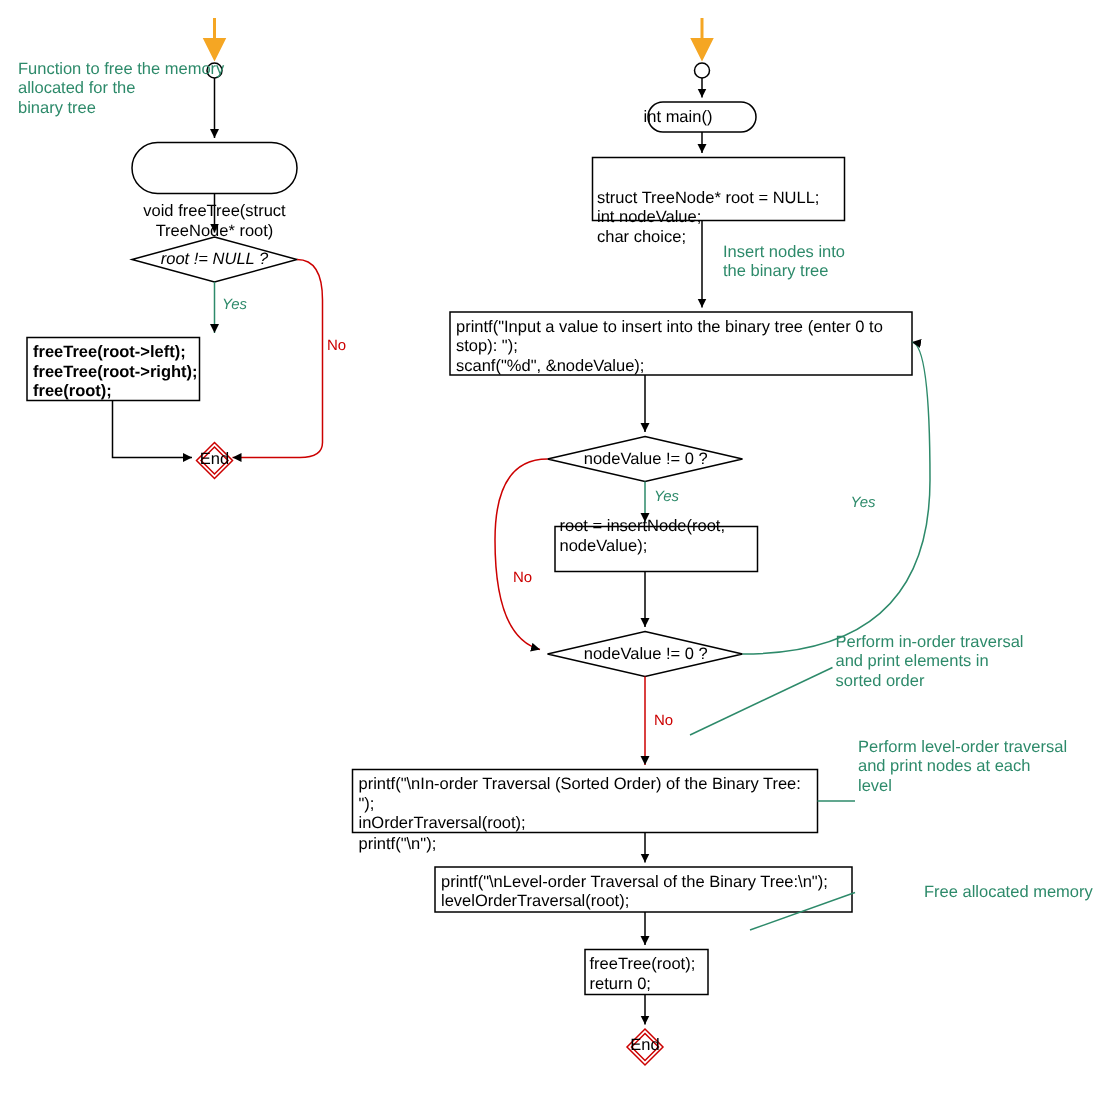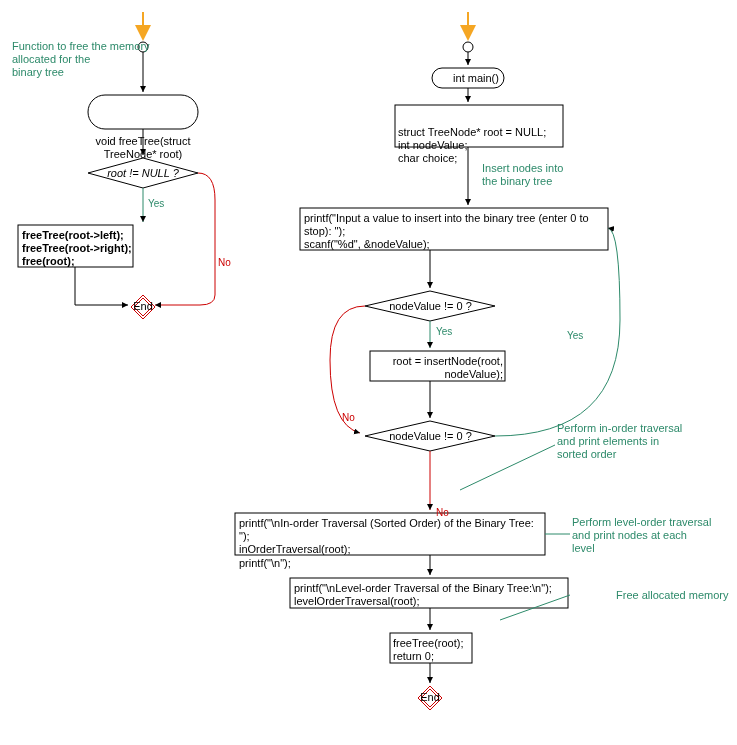--- a/index.html
+++ b/index.html
@@ -27,22 +27,22 @@
     position: absolute;
     color: #2d8a6a;
     line-height: 1.2;
     pointer-events: none;
   }
   .edge-label {
     position: absolute;
     font-size: 10px;
     pointer-events: none;
   }
-  .yes { color: #2d8a6a; }
-  .no { color: #c00; margin-top: 32px; }
+  .yes { color: #2d8a6a; font-style: italic; }
+  .no { color: #c00; }
 </style>
 </head>
 <body>
 
 <svg width="737" height="745">
   <defs>
     <marker id="arrow" markerWidth="8" markerHeight="8" refX="6" refY="3" orient="auto">
       <path d="M0,0 L6,3 L0,6 Z" fill="#000"></path>
     </marker>
     <marker id="arrow-orange" markerWidth="10" markerHeight="10" refX="5" refY="4" orient="auto">
@@ -122,44 +122,44 @@
 <div class="node-text" style="left: 88px; top: 99px; width: 110px; white-space: pre-line; margin-top: 36px;">void freeTree(struct
 TreeNode* root)</div>
 <div class="node-text" style="left: 98px; top: 167px; width: 90px; white-space: pre-line; font-style: italic;">root != NULL ?</div>
 <div class="node-text" style="left: 22px; top: 229px; width: 110px; text-align: left; white-space: pre-line; font-weight: bold;">freeTree(root-&gt;left);
 freeTree(root-&gt;right);
 free(root);</div>
 <div class="node-text" style="left: 131px; top: 300px; width: 24px; white-space: pre-line;">End</div>
 <div class="edge-label yes" style="left:148px; top:198px;">Yes</div>
 <div class="edge-label no" style="left:218px; top:225px;">No</div>
 
-<div class="node-text" style="left: 440px; top: 72px; width: 72px; white-space: pre-line;">int main()</div>
+<div class="node-text" style="left: 416px; top: 72px; width: 72px; white-space: pre-line;">int main()</div>
 <div class="node-text" style="left: 398px; top: 126px; width: 162px; text-align: left; white-space: pre-line;">struct TreeNode* root = NULL;
 int nodeValue;
 char choice;</div>
 <div class="annotation" style="left: 482px; top: 162px; width: 120px; white-space: pre-line;">Insert nodes into
 the binary tree</div>
 <div class="node-text" style="left: 304px; top: 212px; width: 300px; text-align: left; white-space: pre-line;">printf("Input a value to insert into the binary tree (enter 0 to
 stop): ");
 scanf("%d", &amp;nodeValue);</div>
 <div class="node-text" style="left: 378px; top: 300px; width: 105px; white-space: pre-line;">nodeValue != 0 ?</div>
 <div class="edge-label yes" style="left:436px; top:326px;">Yes</div>
 <div class="edge-label no" style="left:342px; top:380px;">No</div>
-<div class="node-text" style="left: 373px; top: 355px; width: 130px; text-align: right; white-space: pre-line;">root = insertNode(root,
+<div class="node-text" style="left: 373px; top: 345px; width: 130px; text-align: left; white-space: pre-line;">root = insertNode(root,
 nodeValue);</div>
 <div class="node-text" style="left: 378px; top: 430px; width: 105px; white-space: pre-line;">nodeValue != 0 ?</div>
 <div class="edge-label yes" style="left:567px; top:330px;">Yes</div>
 <div class="edge-label no" style="left:436px; top:475px;">No</div>
 <div class="annotation" style="left: 557px; top: 422px; width: 160px; white-space: pre-line;">Perform in-order traversal
 and print elements in
 sorted order</div>
 <div class="node-text" style="left: 239px; top: 517px; width: 302px; text-align: left; white-space: pre-line;">printf("\nIn-order Traversal (Sorted Order) of the Binary Tree: ");
 inOrderTraversal(root);
 printf("\n");</div>
-<div class="annotation" style="left: 572px; top: 516px; width: 165px; white-space: pre-line;">Perform level-order traversal
+<div class="annotation" style="left: 572px; top: 492px; width: 165px; white-space: pre-line;">Perform level-order traversal
 and print nodes at each
 level</div>
 <div class="node-text" style="left: 294px; top: 582px; width: 270px; text-align: left; white-space: pre-line;">printf("\nLevel-order Traversal of the Binary Tree:\n");
 levelOrderTraversal(root);</div>
 <div class="annotation" style="left: 572px; top: 589px; width: 150px; white-space: pre-line; margin-left: 44px;">Free allocated memory</div>
 <div class="node-text" style="left: 393px; top: 637px; width: 76px; text-align: left; white-space: pre-line;">freeTree(root);
 return 0;</div>
 <div class="node-text" style="left: 418px; top: 691px; width: 24px; white-space: pre-line;">End</div>
 
 </body></html>

